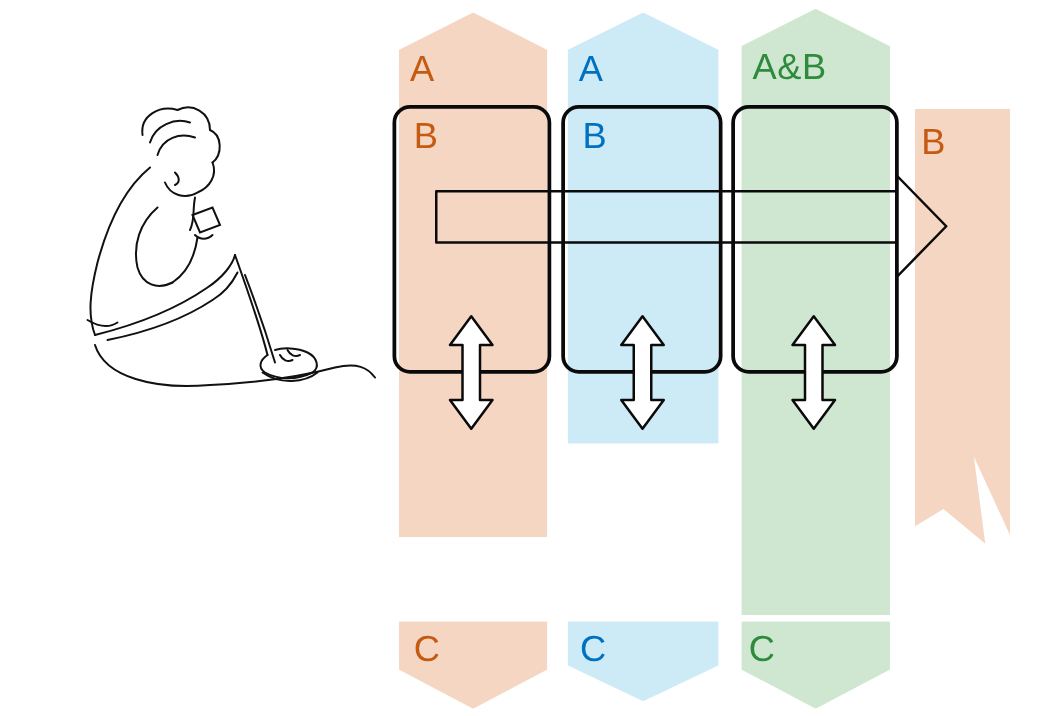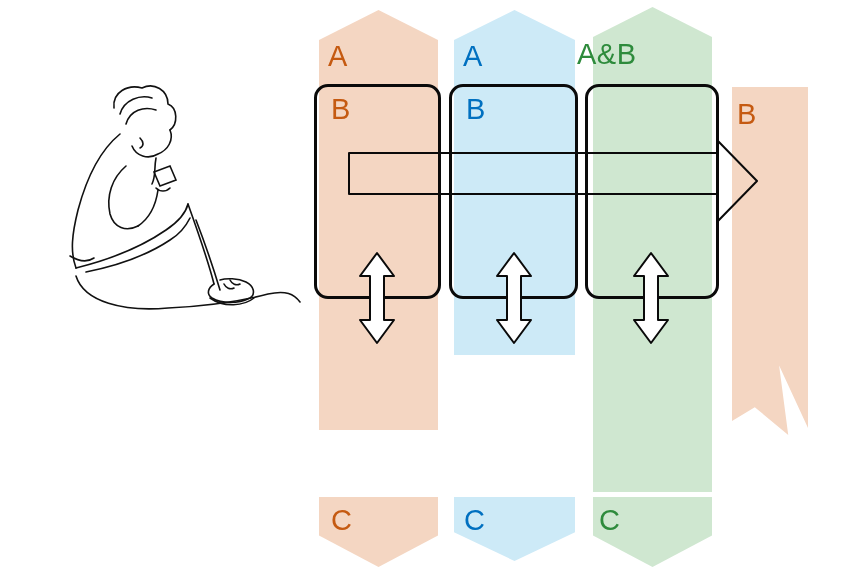--- a/index.html
+++ b/index.html
@@ -38,21 +38,21 @@
   .frame.f2 { left:449px; width:129px; }
   .frame.f3 { left:585px; width:134px; }
 
   
   .lbl { position:absolute; font-size:29px; line-height:1; letter-spacing:0.5px; }
   .lbl.orange { color:#c55a11; }
   .lbl.blue   { color:#0070c0; }
   .lbl.green  { color:#2e8b3c; }
   .a1 { left:328px; top:42px; }
   .a2 { left:463px; top:42px; }
-  .a3 { left:577px; top:40px; }
+  .a3 { left:602px; top:40px; }
   .b1 { left:331px; top:95px; }
   .b2 { left:466px; top:95px; }
   .bside { left:737px; top:100px; }
   .c1 { left:331px; top:506px; }
   .c2 { left:464px; top:506px; }
   .c3 { left:599px; top:506px; }
 
   svg.overlay { position:absolute; left:0; top:0; width:841px; height:573px; }
   svg.person  { position:absolute; left:28px; top:80px; width:275px; height:245px; }
 </style>

